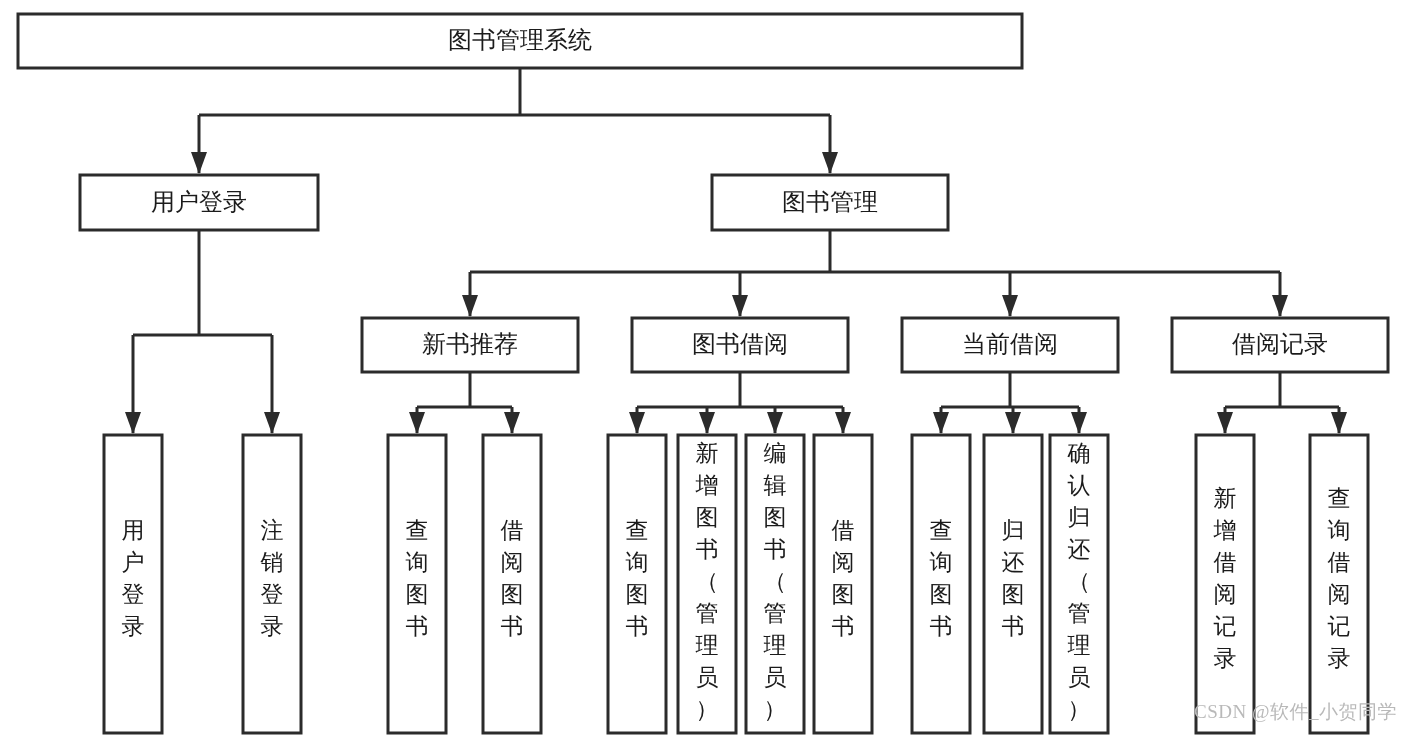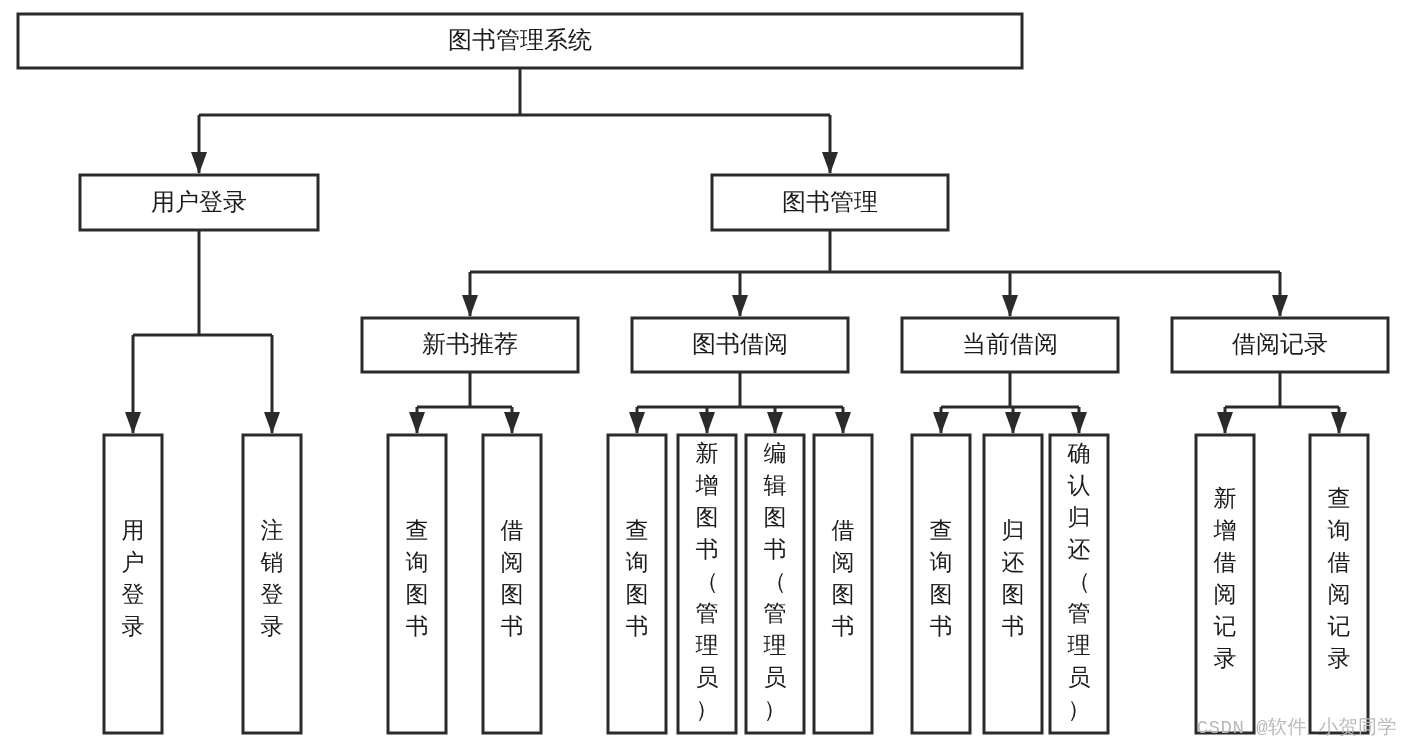--- a/index.html
+++ b/index.html
@@ -50,22 +50,22 @@
   }
   .node-label-vertical {
     fill: #1b1b1b;
     font-family: "Liberation Sans", "DejaVu Sans", sans-serif;
     font-size: 23px;
     text-anchor: middle;
   }
   .watermark {
     position: absolute;
     right: 8px;
-    bottom: 7px;
-    font-family: Liberation Mono, monospace;
+    bottom: 22px;
+    font-family: Liberation Serif, serif;
     font-size: 19px;
     color: #b9b9b9;
     letter-spacing: 0.5px;
     white-space: nowrap;
     pointer-events: none;
   }
 </style>
 </head>
 <body>
 

